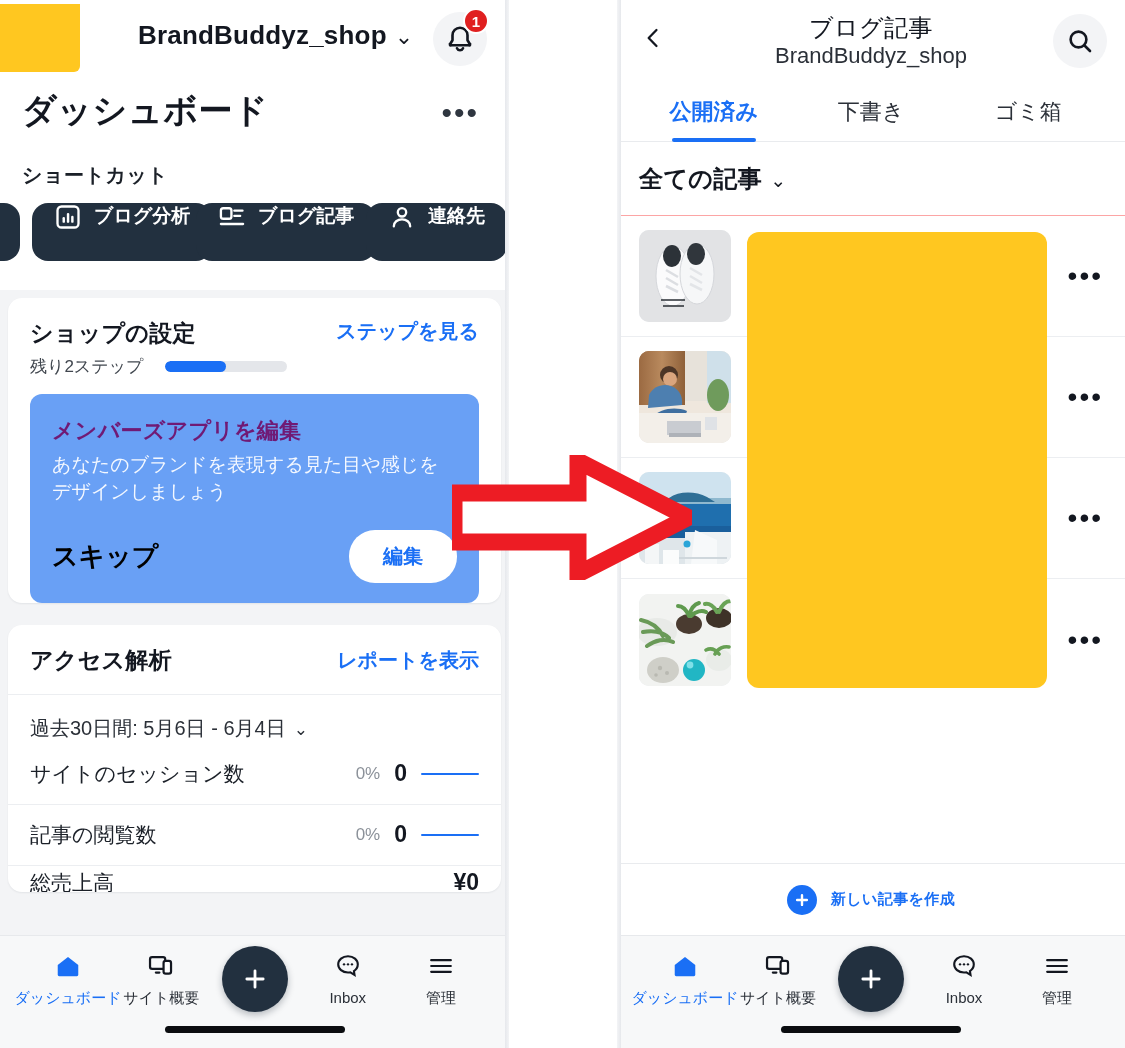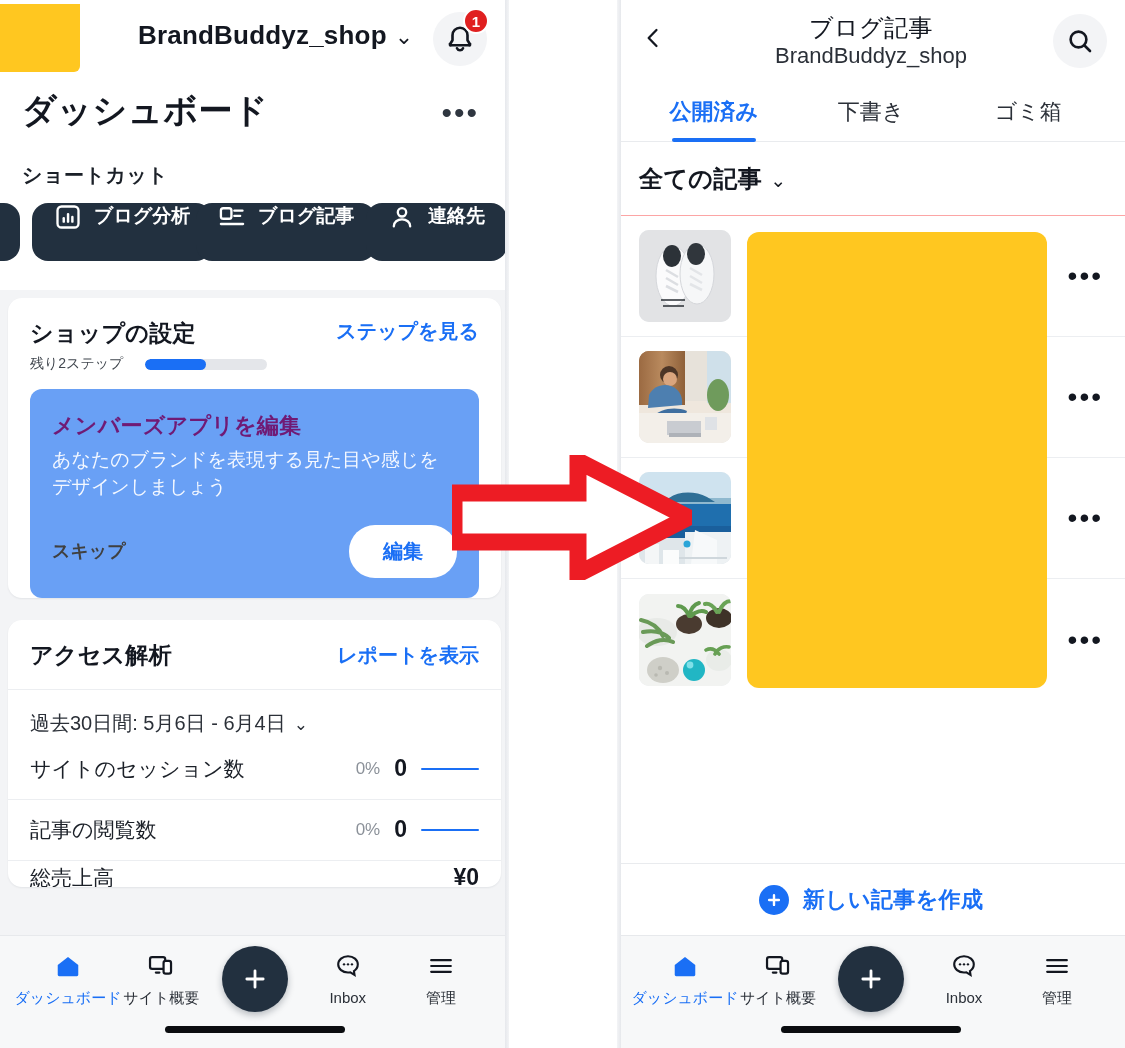--- a/index.html
+++ b/index.html
@@ -52,29 +52,29 @@
   
   .l-body { position:absolute; left:0; top:290px; width:509px; bottom:113px;
             background:#f3f4f6; padding: 8px 8px 0 8px; overflow:hidden; }
   .card { background:#fff; border-radius:14px; box-shadow: 0 1px 2px rgba(16,24,40,.07); }
   .card + .card { margin-top:12px; }
 
   .setup-head { display:flex; align-items:flex-start; justify-content:space-between; padding:20px 22px 0 22px; }
   .card-h { font-size:23px; font-weight:800; color:#131720; letter-spacing:.3px; }
   .link-blue { font-size:20px; font-weight:700; color:#1a6ff5; white-space:nowrap; }
   .steps-row { display:flex; align-items:center; gap:22px; padding:6px 22px 0 22px; }
-  .steps-left { font-size:14px; color:#41474f; }
+  .steps-left { font-size:17px; color:#41474f; }
   .pbar { width:122px; height:11px; border-radius:7px; background:#e4e6ea; overflow:hidden; }
   .pbar-fill { height:100%; border-radius:7px; background:#1a6ff5; }
 
   .promo { margin:16px 22px 22px 22px; background:#69a0f5; border-radius:12px; padding:22px 22px 20px 22px; }
   .promo-t { font-size:22px; font-weight:800; color:#701a75; letter-spacing:.3px; }
   .promo-d { margin-top:6px; font-size:19px; color:#f4f8ff; line-height:1.42; }
   .promo-foot { display:flex; align-items:center; justify-content:space-between; margin-top:24px; }
-  .promo-skip { font-size:18px; font-weight:800; color:#404040; }
+  .promo-skip { font-size:26px; font-weight:800; color:#000000; }
   .promo-edit { background:#fff; color:#1a6ff5; font-size:20px; font-weight:700;
                 border-radius:26px; padding:13px 34px; }
 
   .an-head { display:flex; align-items:center; justify-content:space-between;
              padding:20px 22px 18px 22px; border-bottom:1px solid #eceef1; }
   .an-range { padding:20px 22px 2px 22px; font-size:20px; color:#2b3038; }
   .an-range .caret2 { margin-left:8px; color:#2b3038; font-size:17px; }
   .an-row { display:flex; align-items:center; justify-content:space-between;
             padding:16px 22px 16px 22px; border-bottom:1px solid #eceef1; }
   .an-row:last-child { border-bottom:none; }
@@ -133,21 +133,21 @@
   .prow-dots { position:absolute; right:22px; top:50%; transform:translateY(-50%);
                font-size:28px; letter-spacing:2px; color:#131720; line-height:1; }
   .redact { position:absolute; left:747px; top:232px; width:300px; height:456px;
             background:#FFC720; border-radius:12px; }
 
   .create-row { position:absolute; left:0; right:0; bottom:113px; height:72px;
                 border-top:1px solid #e9ebee; display:flex; align-items:center;
                 justify-content:center; gap:14px; background:#fff; }
   .plus-circle { width:30px; height:30px; border-radius:50%; background:#1a6ff5;
                  display:flex; align-items:center; justify-content:center; }
-  .create-lb { font-size:22px; font-weight:800; color:#1a6ff5; letter-spacing:.4px; }
+  .create-lb { font-size:15px; font-weight:800; color:#1a6ff5; letter-spacing:.4px; }
 
   
   #red-arrow { position:absolute; left:452px; top:455px; width:240px; height:125px; z-index:40; }
 </style>
 </head>
 <body>
 
 <div id="root">
 
   <div class="panel" id="panel-left">

